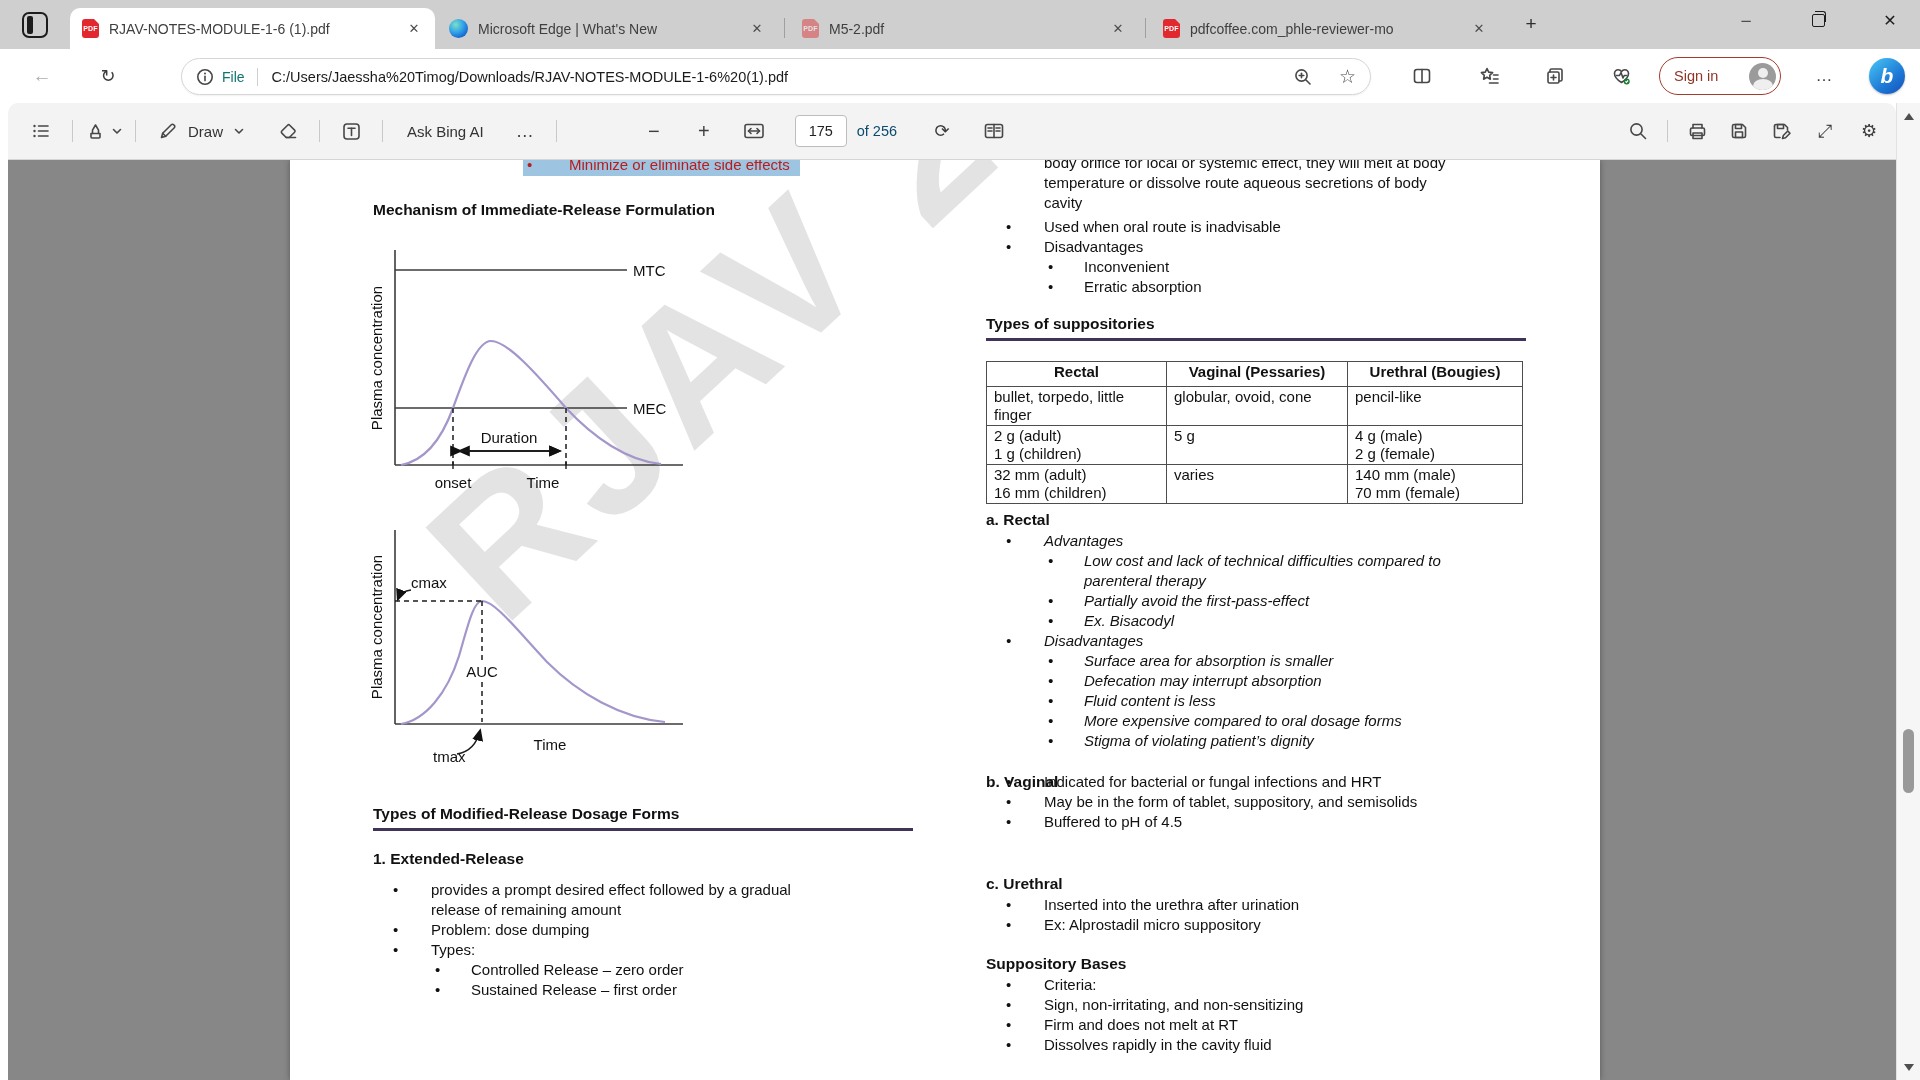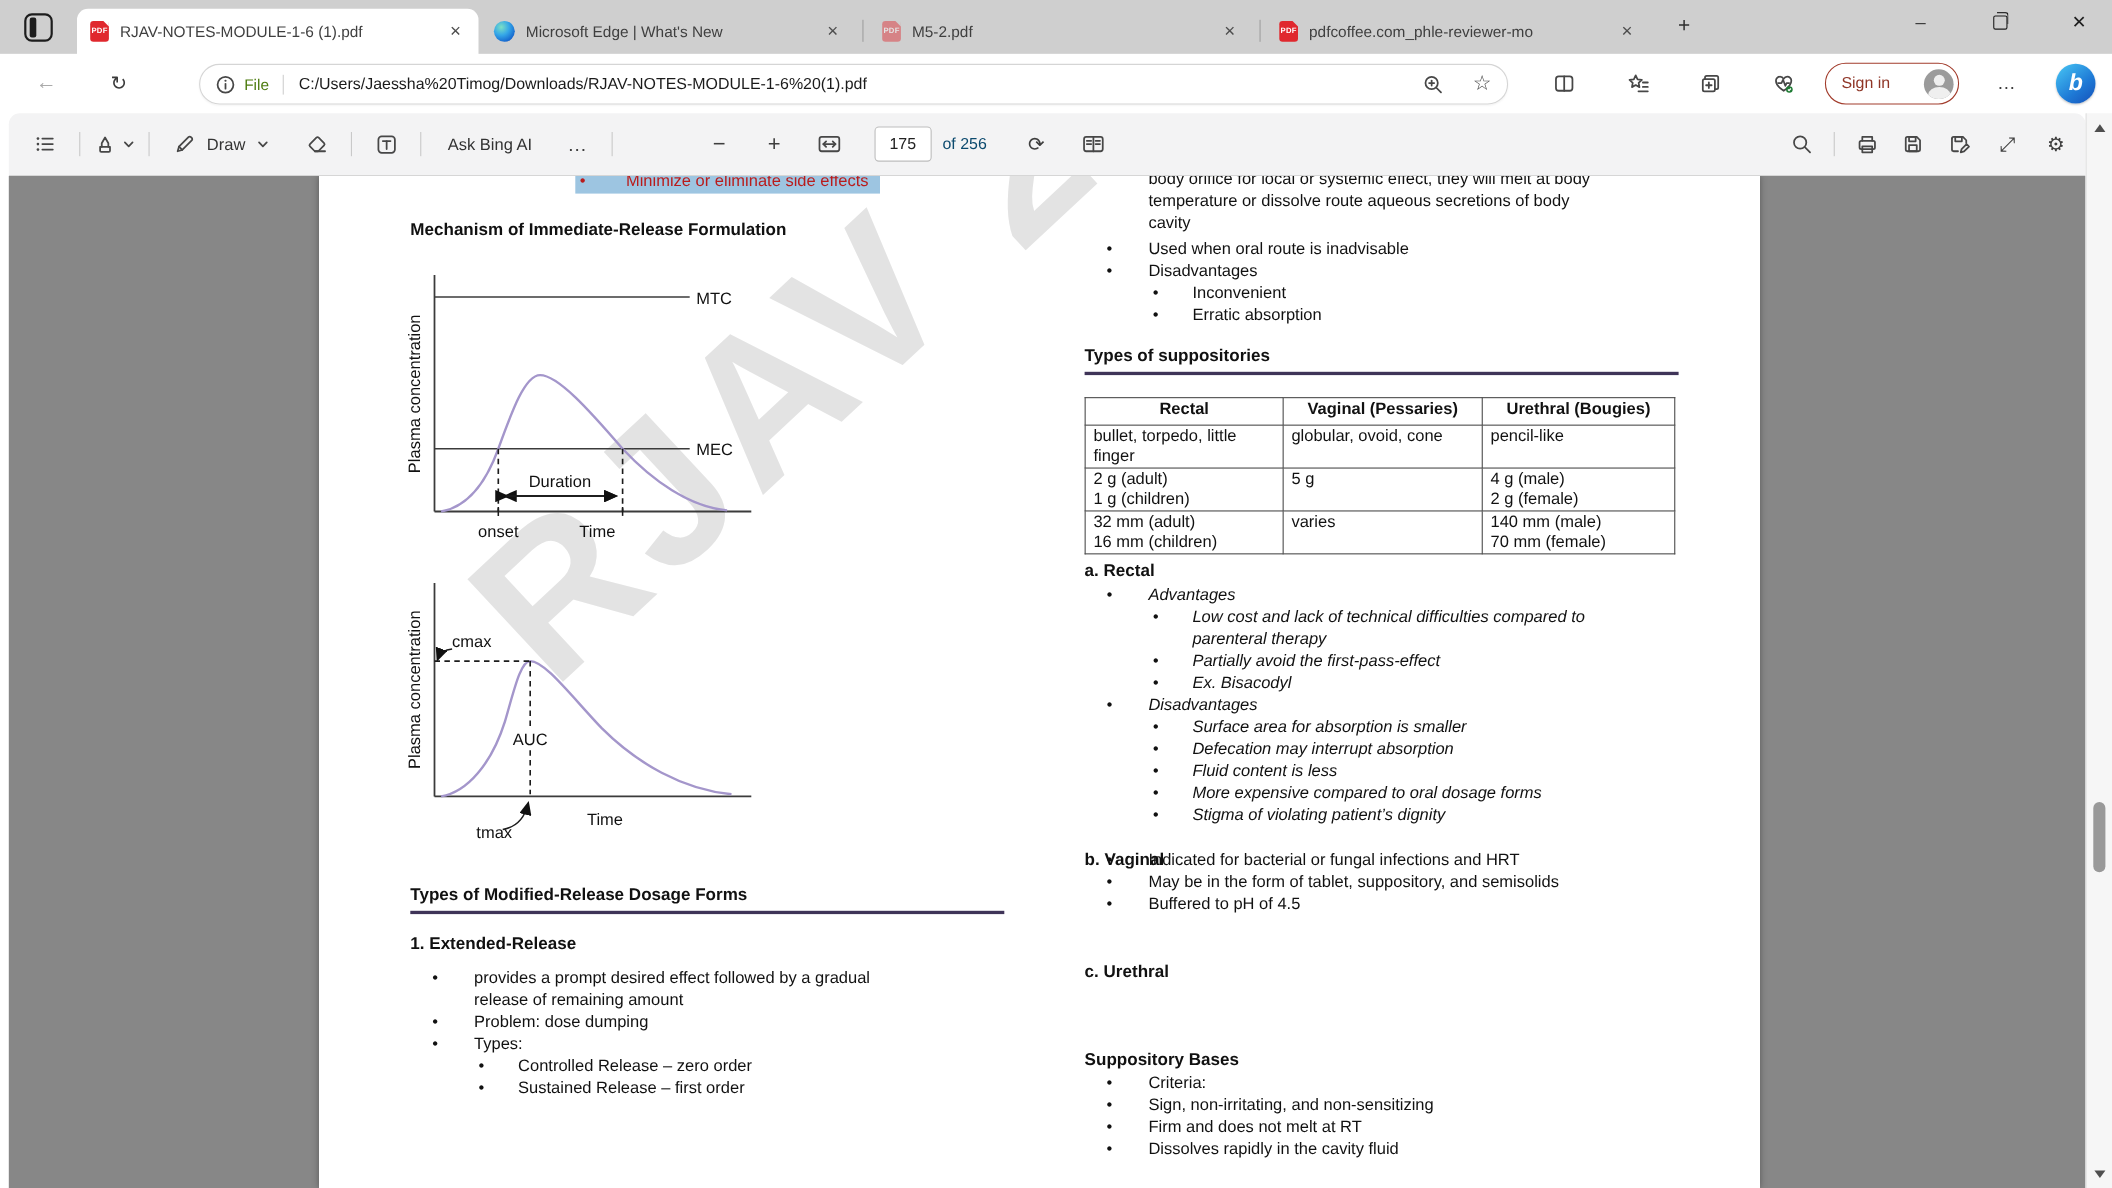--- a/index.html
+++ b/index.html
@@ -25,21 +25,21 @@
   .favicon-edge{width:19px;height:19px;border-radius:50%;flex:none;
     background:radial-gradient(circle at 35% 30%,#7ce0c4 0%,#35a7e8 40%,#1668cf 75%,#123f96 100%);}
   .newtab{position:absolute;left:1516px;top:13px;width:30px;height:24px;text-align:center;font-size:19px;color:#2e2e2e;line-height:22px;}
   .wbtn{position:absolute;top:0;width:58px;height:40px;display:flex;align-items:center;justify-content:center;color:#1d1d1d;font-size:13px;}
   .restore-glyph{width:11px;height:11px;border:1.2px solid #1d1d1d;border-radius:2px;position:relative;background:#cfcfcf;}
   .restore-glyph:before{content:"";position:absolute;left:2px;top:-4px;width:10px;height:10px;border-top:1.2px solid #1d1d1d;border-right:1.2px solid #1d1d1d;border-radius:0 3px 0 0;}
   
   #addrbar{position:absolute;left:0;top:49px;width:1920px;height:54px;background:#fff;}
   .abtn{position:absolute;top:9px;width:36px;height:36px;display:flex;align-items:center;justify-content:center;font-size:19px;color:#3c3c3c;border-radius:6px;}
   #omnibox{position:absolute;left:181px;top:9px;width:1190px;height:37px;border:1px solid #d5d5d5;border-radius:19px;box-sizing:border-box;display:flex;align-items:center;box-shadow:0 1px 2px rgba(0,0,0,.06);}
-  #omnibox .file-label{font-size:14px;color:#4d7c0f;margin:0 12px 0 8px;}
+  #omnibox .file-label{font-size:14px;color:#0f766e;margin:0 12px 0 8px;}
   #omnibox .vsep{width:1px;height:18px;background:#cfcfcf;margin-right:14px;}
   #omnibox .url{font-size:14.5px;color:#1b1b1b;flex:1;white-space:nowrap;overflow:hidden;}
   .ico{stroke:#474747;fill:none;stroke-width:1.6;stroke-linecap:round;stroke-linejoin:round;}
   .signin{position:absolute;left:1659px;top:8px;width:122px;height:38px;border:1.5px solid #a23c2c;border-radius:19px;box-sizing:border-box;display:flex;align-items:center;justify-content:space-between;padding:0 4px 0 14px;}
   .signin-label{color:#8f3526;font-size:14.5px;}
   .avatar{width:27px;height:27px;border-radius:50%;background:#9b9b9b;position:relative;overflow:hidden;}
   .avatar:before{content:"";position:absolute;left:8.5px;top:5px;width:10px;height:10px;border-radius:50%;background:#efefef;}
   .avatar:after{content:"";position:absolute;left:3.5px;top:16px;width:20px;height:14px;border-radius:50%;background:#efefef;}
   .bing{position:absolute;left:1869px;top:9px;width:36px;height:36px;border-radius:50%;
     background:linear-gradient(140deg,#49c8f5 0%,#1e7ad6 60%,#1550b8 100%);display:flex;align-items:center;justify-content:center;
@@ -541,20 +541,30 @@
             <span class="bu"></span>
             <span>May be in the form of tablet, suppository, and semisolids</span>
           </div>
         <div class="li b1">
             <span class="bu"></span>
             <span>Buffered to pH of 4.5</span>
           </div>
       </div>
 
       <div class="dochead" style="position:absolute;left:0;top:715px;">c. Urethral</div>
+      <div style="position:absolute;left:0;top:735px;width:545px;">
+        <div class="li b1">
+            <span class="bu"></span>
+            <span>Inserted into the urethra after urination</span>
+          </div>
+        <div class="li b1">
+            <span class="bu"></span>
+            <span>Ex: Alprostadil micro suppository</span>
+          </div>
+      </div>
 
       <div class="dochead" style="position:absolute;left:0;top:795px;">Suppository Bases</div>
       <div style="position:absolute;left:0;top:815px;width:545px;">
         <div class="li b1">
             <span class="bu"></span>
             <span>Criteria:</span>
           </div>
         <div class="li b1">
             <span class="bu"></span>
             <span>Sign, non-irritating, and non-sensitizing</span>

